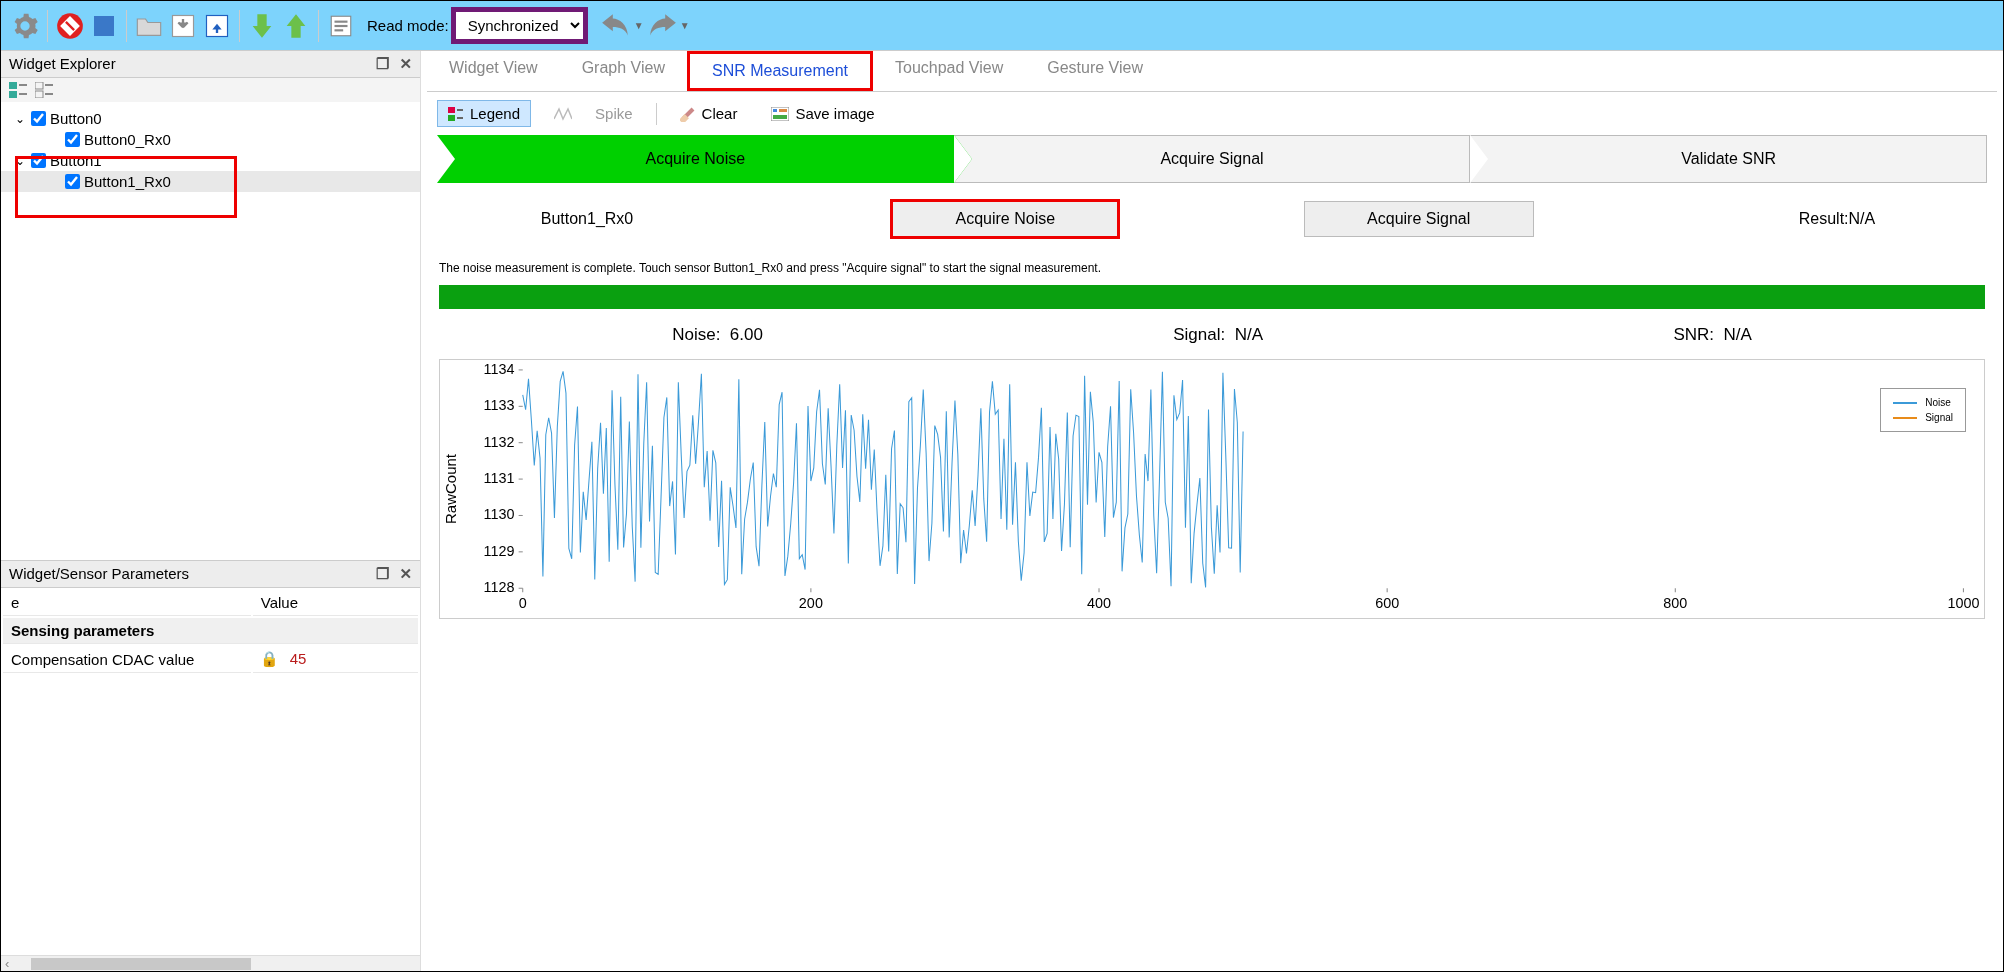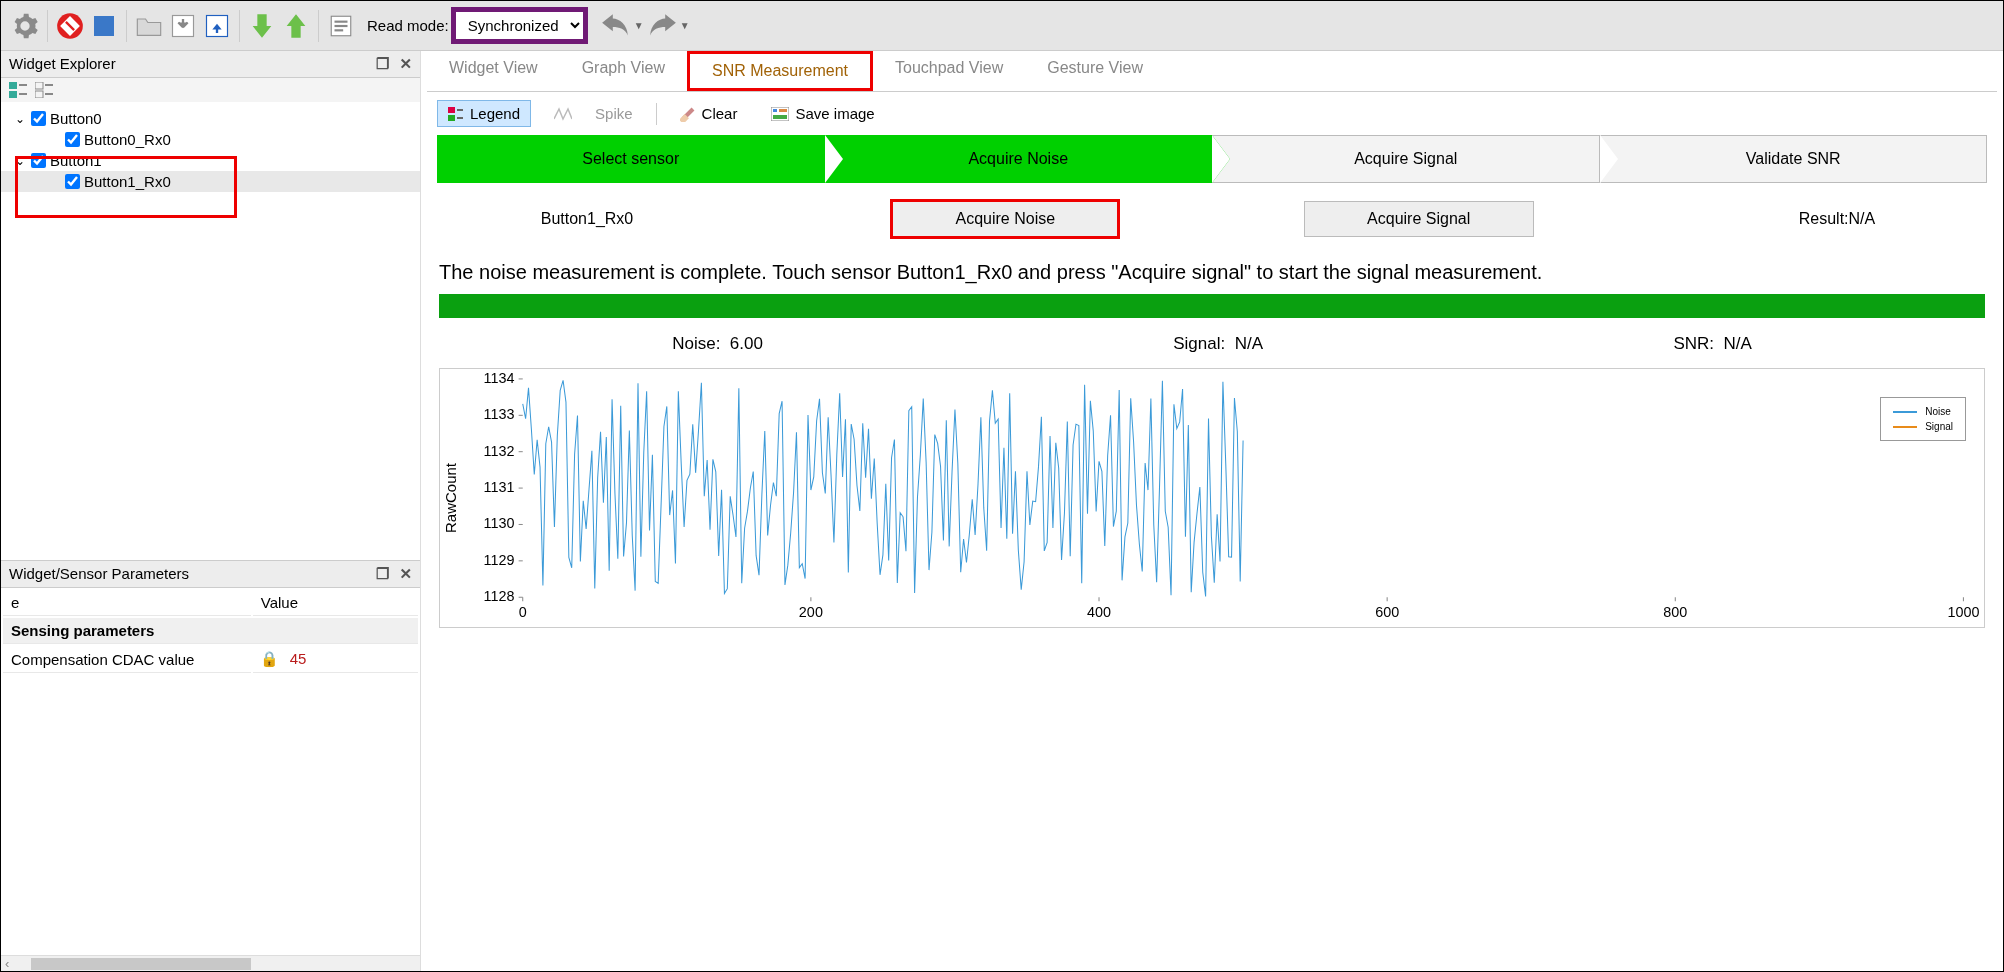--- a/index.html
+++ b/index.html
@@ -1,21 +1,21 @@
 <!DOCTYPE html>
 <html><head>
 <meta charset="utf-8">
 <style>
 * { box-sizing: border-box; margin: 0; padding: 0; }
 body { font-family: "Segoe UI", Tahoma, sans-serif; font-size: 13px; color: #000; background: #fff; }
 .app { border: 1.5px solid #000; width: 2004px; height: 972px; display: flex; flex-direction: column; }
 .menubar { display: flex; gap: 24px; padding: 4px 12px; font-size: 15px; }
 .menubar span { cursor: pointer; }
 .menubar span u { text-decoration: underline; }
-.toolbar { display: flex; align-items: center; gap: 2px; padding: 6px 8px; border-bottom: 1px solid #ccc; background: #e5e5e5; }
+.toolbar { display: flex; align-items: center; gap: 2px; padding: 6px 8px; border-bottom: 1px solid #ccc; background: #7dd3fc; }
 .toolbar .sep { width: 1px; height: 32px; background: #ccc; margin: 0 4px; }
 .toolbar .ticon { width: 32px; height: 32px; display: flex; align-items: center; justify-content: center; cursor: pointer; }
 .toolbar .label { font-size: 15px; margin-left: 8px; }
 .toolbar select { font-size: 15px; padding: 4px 8px; border: 5px solid #701a75; background: #fff; }
 .main-split { flex: 1; display: flex; overflow: hidden; }
 .left-pane { width: 420px; display: flex; flex-direction: column; border-right: 1px solid #ddd; }
 .pane-header { background: #ededed; padding: 4px 8px; font-size: 15px; display: flex; justify-content: space-between; border-bottom: 1px solid #ccc; }
 .pane-header .controls { display: flex; gap: 10px; font-weight: bold; color: #555; }
 .pane-toolbar { padding: 4px 8px; background: #f4f4f4; display: flex; gap: 6px; }
 .pane-toolbar div { width: 20px; height: 16px; }
@@ -29,42 +29,42 @@
 .red-box-tree { position: absolute; border: 3px solid #e00; pointer-events: none; }
 .left-bottom { border-top: 1px solid #ccc; }
 .param-table { width: 100%; font-size: 15px; }
 .param-table th, .param-table td { text-align: left; padding: 4px 8px; border-bottom: 1px solid #e8e8e8; }
 .param-table th { font-weight: normal; background: #fff; }
 .param-table .group-row td { background: #f0f0f0; font-weight: bold; }
 .param-lock { color: #aaa; margin-right: 6px; }
 .right-pane { flex: 1; display: flex; flex-direction: column; padding: 0 6px 6px 6px; }
 .tabs { display: flex; border-bottom: 1px solid #ccc; font-size: 16px; }
 .tab { padding: 8px 22px; cursor: pointer; color: #888; }
-.tab.red-box { border: 3px solid #e00 !important; color: #a16207; }
+.tab.red-box { border: 3px solid #e00 !important; color: #1d4ed8; }
 .content-toolbar { display: flex; align-items: center; gap: 12px; padding: 8px 10px; font-size: 15px; }
 .content-toolbar .btn { display: flex; align-items: center; gap: 6px; padding: 4px 10px; cursor: pointer; border: 1px solid transparent; }
 .content-toolbar .btn.active { background: #cfe8ff; border: 1px solid #7fb8e8; }
 .content-toolbar .btn.disabled { color: #999; gap: 23px; }
 .content-toolbar .sep2 { width: 1px; height: 22px; background: #ccc; }
 .steps { display: flex; gap: 0; padding: 0 10px; }
 .step { flex: 1; height: 48px; position: relative; display: flex; align-items: center; justify-content: center; font-size: 16px; }
 .step-shape { position: absolute; inset: 0; }
 .step-text { position: relative; z-index: 2; }
 .step.green .step-shape { background: #00d000; }
 .step.gray .step-shape { background: #f3f3f3; border: 1px solid #bbb; }
 .step .arrow-right { position: absolute; right: -18px; top: 0; width: 0; height: 0; border-top: 24px solid transparent; border-bottom: 24px solid transparent; z-index: 3; }
 .step.green .arrow-right { border-left: 18px solid #00d000; }
 .step.gray .arrow-right { border-left: 18px solid #f3f3f3; }
 .step .notch-left { position: absolute; left: 0; top: 0; width: 0; height: 0; border-top: 24px solid transparent; border-bottom: 24px solid transparent; border-left: 18px solid #fff; z-index: 4; }
 .action-row { display: flex; align-items: center; justify-content: space-between; padding: 16px 40px; font-size: 16px; }
 .action-row .sensor-label { width: 240px; text-align: center; }
 .action-row .action-btn { width: 230px; padding: 8px 0; text-align: center; background: #eee; border: 1px solid #bbb; font-size: 16px; cursor: pointer; }
 .action-row .action-btn.red-box { border: 3px solid #e00; }
 .action-row .result { width: 240px; text-align: center; }
-.status-text { padding: 6px 12px; font-size: 20px; }
+.status-text { padding: 6px 12px; font-size: 12px; }
 .progress-bar { height: 24px; background: #0aa010; margin: 4px 12px 10px 12px; }
 .metrics-row { display: flex; justify-content: space-around; font-size: 17px; padding: 6px 40px 14px 40px; }
 .chart-box { border: 1px solid #ccc; margin: 0 12px 8px 12px; height: 260px; display: flex; }
 .chart-yaxis-label { writing-mode: vertical-rl; transform: rotate(180deg); text-align: center; font-size: 15px; padding: 4px 2px; }
 .chart-plot { flex: 1; position: relative; }
 .chart-legend { position: absolute; right: 18px; top: 28px; border: 1px solid #999; background: #fff; padding: 6px 12px; font-size: 10px; }
 .chart-legend .item { display: flex; align-items: center; gap: 8px; padding: 2px 0; }
 .chart-legend .swatch { width: 24px; height: 2px; }
 .scrollbar-h { height: 16px; background: #f0f0f0; display: flex; align-items: center; border-top: 1px solid #ddd; }
 .scrollbar-h .thumb { height: 12px; background: #c8c8c8; margin-left: 18px; width: 220px; }
@@ -275,25 +275,20 @@
               <rect width="18" height="14" fill="none" stroke="#888"></rect>
               <rect x="2" y="2" width="4" height="3" fill="#48d"></rect>
               <rect x="8" y="2" width="8" height="3" fill="#d84"></rect>
               <rect x="2" y="8" width="14" height="4" fill="#4a4"></rect>
             </svg>
           <span>Save image</span>
         </div>
       </div>
 
       <div class="steps">
-        <div class="step green">
-          <div class="step-shape"></div>
-            <div class="arrow-right"></div>
-          <span class="step-text">Select sensor</span>
-        </div>
         <div class="step green">
           <div class="step-shape"></div>
             <div class="notch-left"></div>
             <div class="arrow-right"></div>
           <span class="step-text">Acquire Noise</span>
         </div>
         <div class="step gray">
           <div class="step-shape"></div>
             <div class="notch-left"></div>
             <div class="arrow-right"></div>

